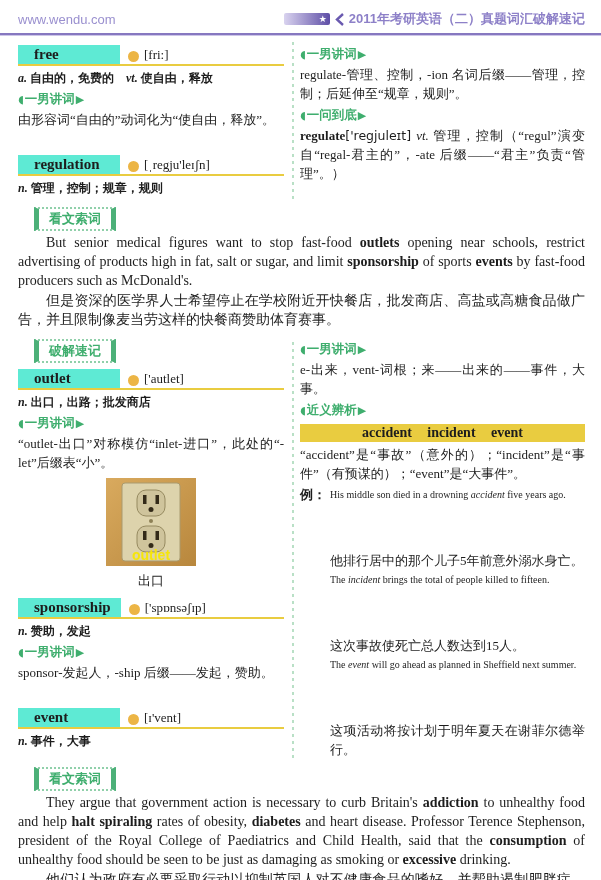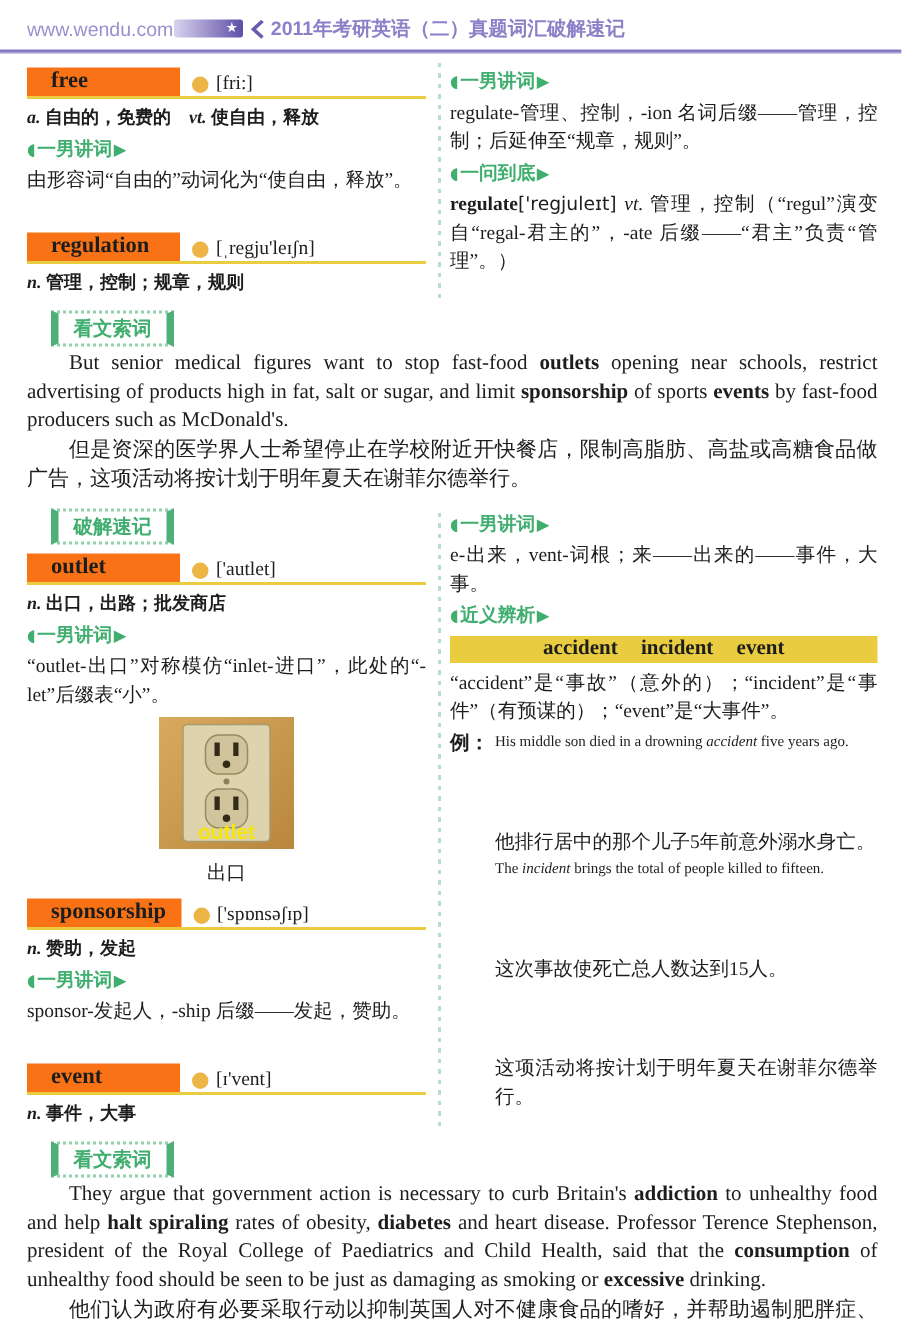--- a/index.html
+++ b/index.html
@@ -2,21 +2,21 @@
 <html><head>
 <meta charset="utf-8">
 <style>
   * { margin:0; padding:0; box-sizing:border-box; }
   html,body { background:#ffffff; }
   body {
     width:601px; height:880px; position:relative; overflow:hidden;
     font-family:"Liberation Serif", serif; color:#1d1d1d;
   }
   
-  .header { display:flex; justify-content:flex-start; align-items:center;
+  .header { display:flex; justify-content:space-between; align-items:center;
             padding:10px 16px 5px 18px; }
   .site { color:#9a90cf; font-family:"Liberation Sans",sans-serif; font-size:13px; }
   .htitle { display:flex; align-items:center; gap:5px; }
   .ribbon { width:46px; height:12px; border-radius:2px;
             background:linear-gradient(to right,#d9d3ef,#5e4ea6);
             display:flex; align-items:center; justify-content:flex-end; }
   .ribbon .star { color:#fff; font-size:9px; line-height:1; padding-right:3px;
                   font-family:"DejaVu Sans",sans-serif; }
   .chev { display:flex; align-items:center; }
   .htext { color:#8d80c8; font-weight:bold; font-size:13px;
@@ -29,21 +29,21 @@
   .f { font-family:"DejaVu Sans",sans-serif; font-size:12.5px; }
 
   .cols { display:flex; padding:4px 16px 0 18px; }
   .colL { flex:0 0 266px; }
   .divider { flex:0 0 2px; margin:3px 6px 0 8px;
     background-image:repeating-linear-gradient(to bottom,#b9e0c6 0 3px,transparent 3px 7px); }
   .colR { flex:1; min-width:0; }
 
   .hw { display:flex; align-items:flex-end; border-bottom:2px solid #e9cc40;
         margin:6px 0 3px; }
-  .hw .bar { background:#f97316; font-weight:bold; font-size:15px;
+  .hw .bar { background:#5eead4; font-weight:bold; font-size:15px;
              padding:1px 10px 1px 16px; min-width:102px; }
   .hw .dot { width:11px; height:11px; border-radius:50%; background:#ecb545;
              margin:0 5px 2px 8px; flex:0 0 auto; }
   .hw .pron { font-family:Liberation Serif, serif; font-size:13px; padding-bottom:1px; }
 
   .def { font-size:12px; margin:2px 0 2px; font-weight:bold; line-height:18px; }
 
   .tag { color:#3fae6e; font-family:"Liberation Sans",sans-serif; font-size:12.5px;
          font-weight:bold; display:flex; align-items:center; gap:1px; margin:4px 0 2px; }
   .tag .tg { font-family:"DejaVu Sans",sans-serif; font-size:11px; line-height:1; }
@@ -134,21 +134,21 @@
       <span class="tg">▶</span>
     </div>
     <p class="note"><span class="b">regulate</span><span class="f">['regjuleɪt] </span><span class="i">vt.</span><span> 管理，控制（“regul”演变自“regal-君主的”，-ate 后缀——“君主”负责“管理”。）</span></p>
   </div>
 </div>
 
 <div class="btwrap">
   <span class="boxtag">看文索词</span>
 </div>
 <p class="para en indent"><span>But senior medical figures want to stop fast-food </span><span class="b">outlets</span><span> opening near schools, restrict advertising of products high in fat, salt or sugar, and limit </span><span class="b">sponsorship</span><span> of sports </span><span class="b">events</span><span> by fast-food producers such as McDonald's.</span></p>
-<p class="para zh indent">但是资深的医学界人士希望停止在学校附近开快餐店，限制高脂肪、高盐或高糖食品做广告，这项活动将按计划于明年夏天在谢菲尔德举行。</p>
+<p class="para zh indent">但是资深的医学界人士希望停止在学校附近开快餐店，批发商店、高盐或高糖食品做广告，并且限制像麦当劳这样的快餐商赞助体育赛事。</p>
 
 <div class="cols" style="margin-top:6px;">
   <div class="colL">
     <span class="boxtag">破解速记</span>
 
     <div class="hw">
       <span class="bar">outlet</span>
       <span class="dot"></span>
       <span class="pron">['autlet]</span>
     </div>
@@ -228,20 +228,21 @@
     <div class="synbar">accident incident event</div>
     <p class="note">“accident”是“事故”（意外的）；“incident”是“事件”（有预谋的）；“event”是“大事件”。</p>
 
     <div class="exwrap">
       <span class="exlabel">例：</span>
       <div class="excontent">
         <p class="exen"><span>His middle son died in a drowning </span><span class="i">accident</span><span> five years ago.</span></p>
         <p class="exzh">他排行居中的那个儿子5年前意外溺水身亡。</p>
         <p class="exen"><span>The </span><span class="i">incident</span><span> brings the total of people killed to fifteen.</span></p>
         <p class="exzh">这次事故使死亡总人数达到15人。</p>
+        <p class="exen"><span>The </span><span class="i">event</span><span> will go ahead as planned in Sheffield next summer.</span></p>
         <p class="exzh">这项活动将按计划于明年夏天在谢菲尔德举行。</p>
       </div>
     </div>
   </div>
 </div>
 
 <div class="btwrap">
   <span class="boxtag">看文索词</span>
 </div>
 <p class="para en indent"><span>They argue that government action is necessary to curb Britain's </span><span class="b">addiction</span><span> to unhealthy food and help </span><span class="b">halt spiraling</span><span> rates of obesity, </span><span class="b">diabetes</span><span> and heart disease. Professor Terence Stephenson, president of the Royal College of Paediatrics and Child Health, said that the </span><span class="b">consumption</span><span> of unhealthy food should be seen to be just as damaging as smoking or </span><span class="b">excessive</span><span> drinking.</span></p>

